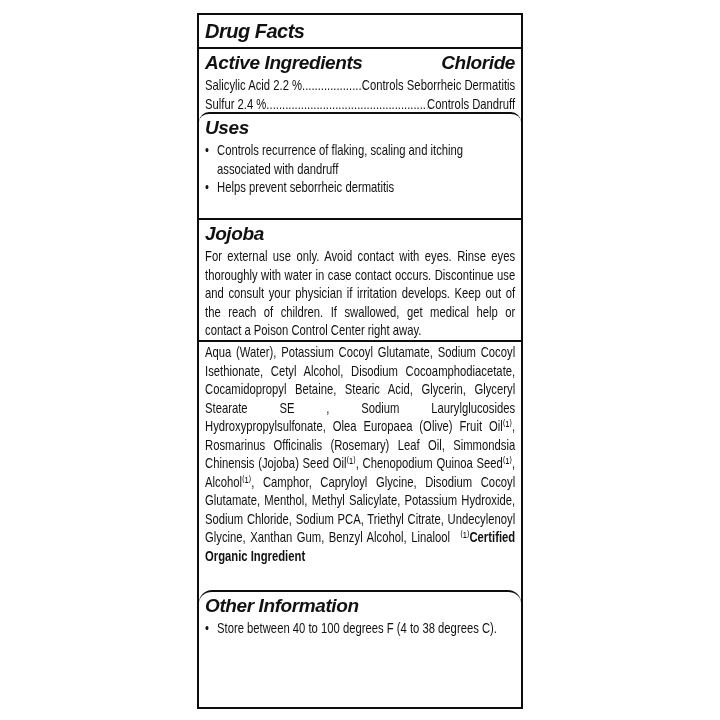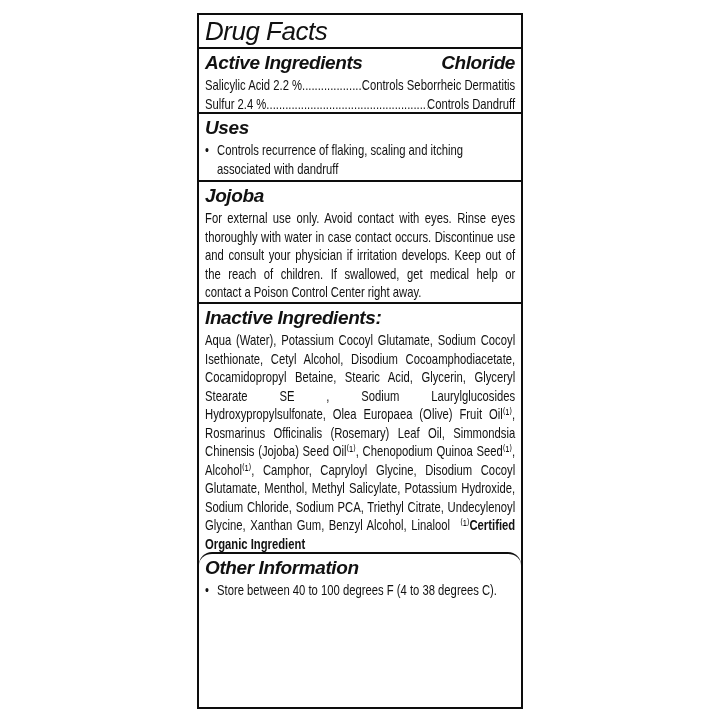--- a/index.html
+++ b/index.html
@@ -22,30 +22,30 @@
     background: #ffffff;
   }
   .sec {
     box-sizing: border-box;
     padding: 1px 6px 0 6px;
     overflow: hidden;
   }
   .sec + .sec { border-top: 2px solid #0d0d0d; }
   .sec-title      { height: 32px; padding-top: 3px; }
   .sec-active     { height: 65px; }
-  .sec-uses       { height: 68px; }
+  .sec-uses       { height: 106px; border-radius: 10px; }
   .sec-warning    { height: 122px; }
   .sec-directions { height: 85px; }
   .sec-inactive   { height: 250px; }
   .sec-other      { height: 52px; border-radius: 13px; }
 
   .drug-facts-title {
-    font-size: 26px;
+    font-size: 20px;
     line-height: 26px;
-    font-weight: normal;
+    font-weight: bold;
     font-style: italic;
     letter-spacing: -0.5px;
   }
   .heading {
     font-size: 19px;
     line-height: 22px;
     font-weight: bold;
     font-style: italic;
     letter-spacing: -0.4px;
     margin: 2px 0 2px 0;
@@ -136,21 +136,20 @@
 
   <div class="sec sec-warning">
     <div class="heading">Jojoba</div>
     <div class="condense">
       <p class="body-text">For external use only. Avoid contact with eyes. Rinse eyes thoroughly with water in case contact occurs. Discontinue use and consult your physician if irritation develops. Keep out of the reach of children. If swallowed, get medical help or contact a Poison Control Center right away.</p>
     </div>
   </div>
 
 
   <div class="sec sec-inactive">
-    <div class="heading">Inactive Ingredients:</div>
     <div class="condense">
       <p class="body-text"><span>Aqua (Water), Potassium Cocoyl Glutamate, Sodium Cocoyl Isethionate, Cetyl Alcohol, Disodium Cocoampho­diacetate, Cocamidopropyl Betaine, Stearic Acid, Glycerin, Glyceryl Stearate SE , Sodium Laurylglucosides Hydroxypropylsulfonate, Olea Europaea (Olive) Fruit Oil⁽¹⁾, Rosmarinus Officinalis (Rosemary) Leaf Oil, Simmondsia Chinensis (Jojoba) Seed Oil⁽¹⁾, Chenopodium Quinoa Seed⁽¹⁾, Alcohol⁽¹⁾, Camphor, Capryloyl Glycine, Disodium Cocoyl Glutamate, Menthol, Methyl Salicylate, Potassium Hydroxide, Sodium Chloride, Sodium PCA, Triethyl Citrate, Undecylenoyl Glycine, Xanthan Gum, Benzyl Alcohol, Linalool  ⁽¹⁾</span><b>Certified Organic Ingredient</b></p>
     </div>
   </div>
 
   <div class="sec sec-other">
     <div class="heading">Other Information</div>
     <div class="condense">
       <div class="bullet-row">
         <span class="bullet-glyph">•</span>

